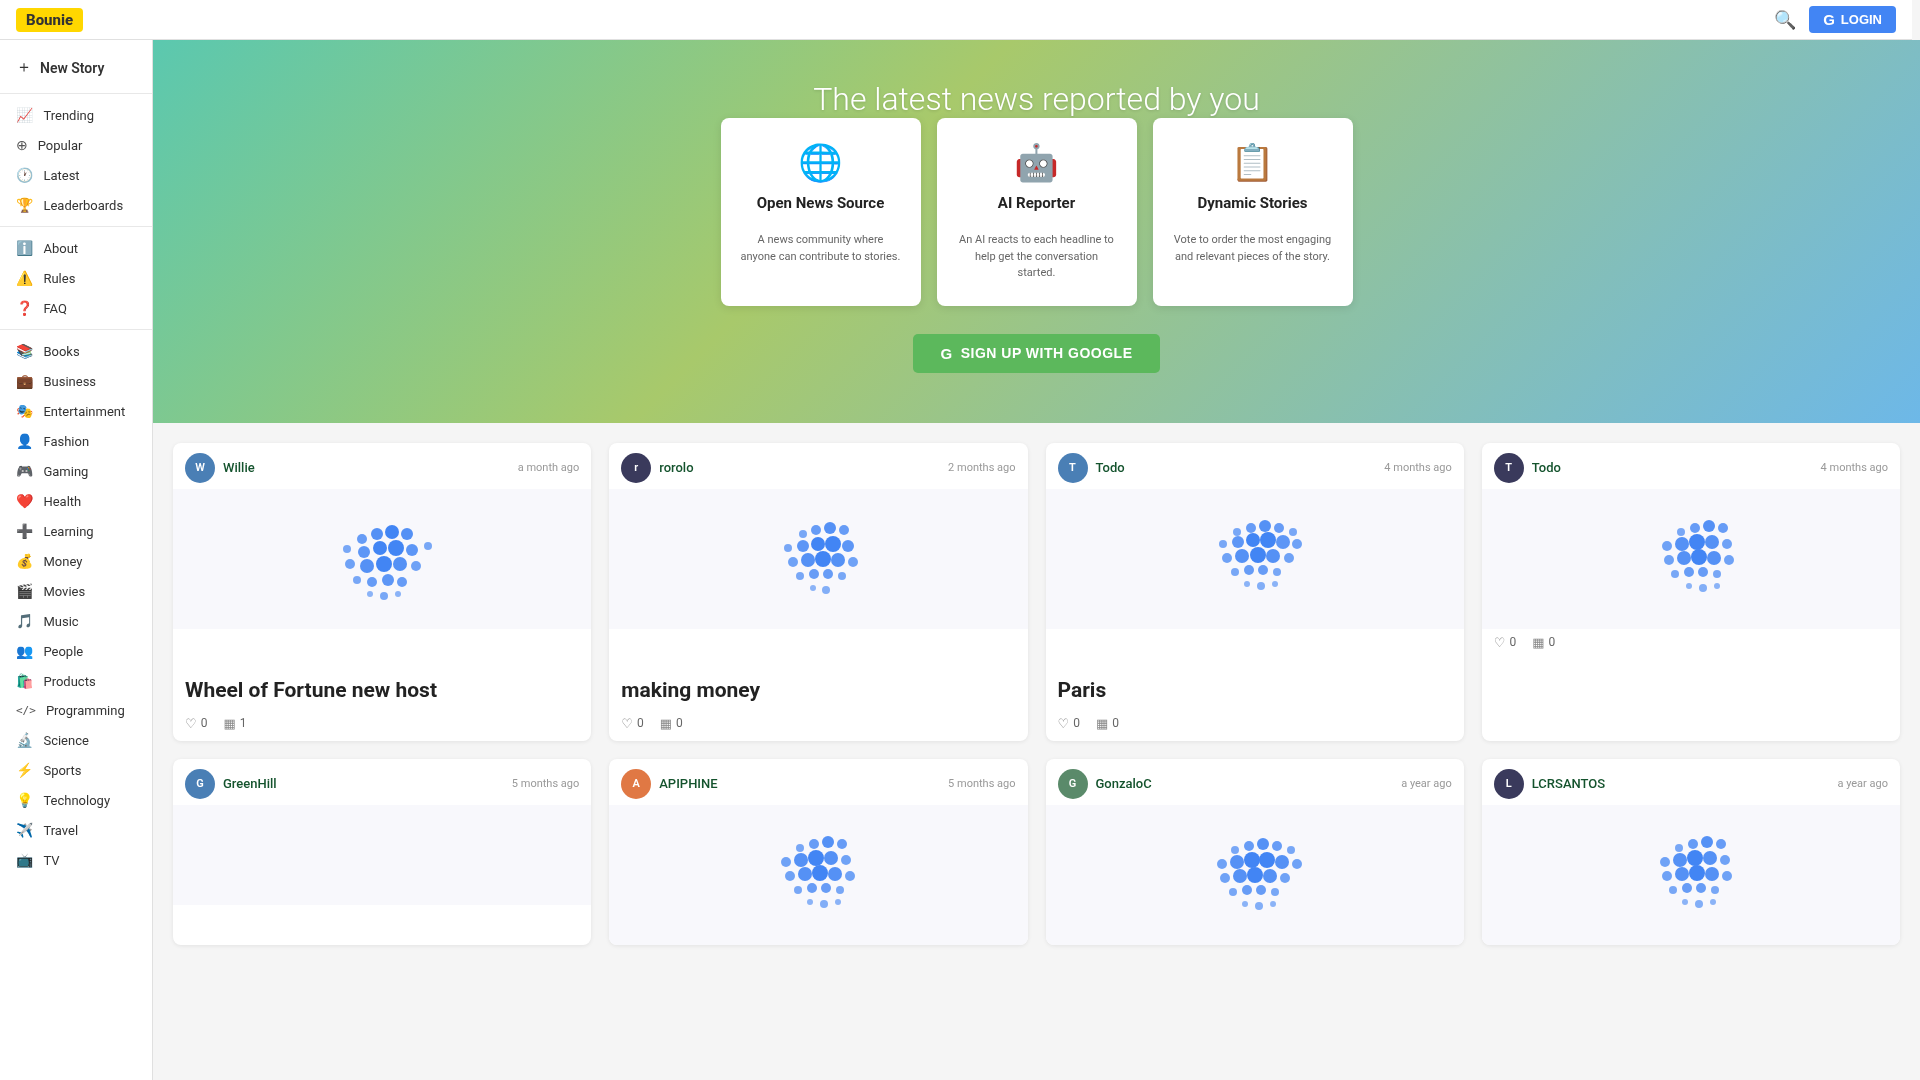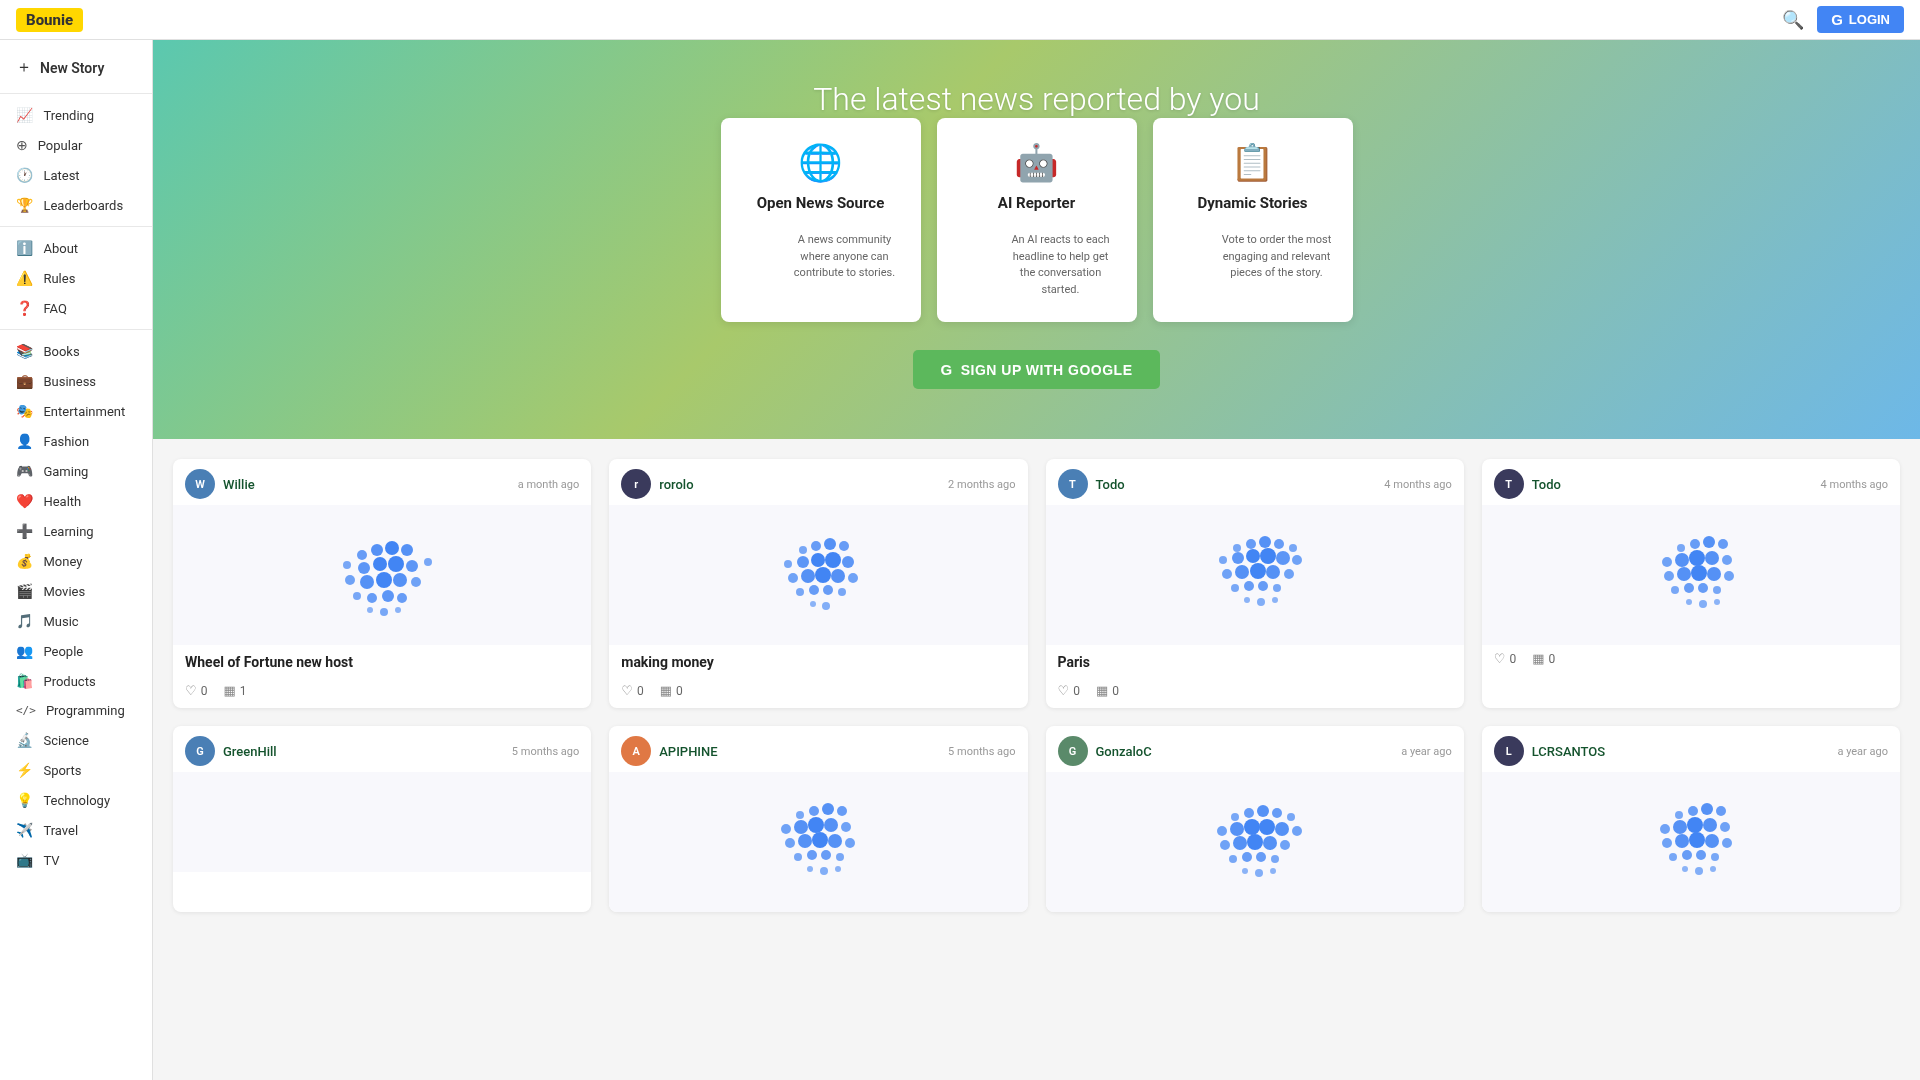--- a/index.html
+++ b/index.html
@@ -8,21 +8,21 @@
     
     .header {
       height: 40px;
       background: #fff;
       border-bottom: 1px solid #e0e0e0;
       display: flex;
       align-items: center;
       justify-content: space-between;
       padding: 0 16px;
       position: fixed;
-      top: 0; left: 0; right: 0;
+      top: 0; left: 0; right: 8px;
       z-index: 100;
     }
     .logo {
       background: #FFD700;
       color: #333;
       font-weight: 800;
       font-size: 15px;
       padding: 3px 10px;
       border-radius: 4px;
     }
@@ -112,21 +112,21 @@
     .feature-card {
       background: #fff;
       border-radius: 8px;
       padding: 24px 20px;
       width: 200px;
       text-align: center;
       box-shadow: 0 2px 8px rgba(0,0,0,0.1);
     }
     .feature-card-icon { font-size: 36px; margin-bottom: 10px; color: #4285F4; }
     .feature-card-title { font-size: 15px; font-weight: 700; margin-bottom: 20px; color: #222; }
-    .feature-card-desc { font-size: 11px; color: #666; line-height: 1.5; margin-left: 48px; }
+    .feature-card-desc { font-size: 11px; color: #666; line-height: 1.5; }
     .signup-btn {
       background: #5cb85c;
       color: #fff;
       border: none;
       border-radius: 5px;
       padding: 11px 28px;
       font-size: 14px;
       font-weight: 700;
       cursor: pointer;
       display: flex;
@@ -174,24 +174,25 @@
       width: 100%;
       height: 140px;
       background: #f8f8fc;
       display: flex;
       align-items: center;
       justify-content: center;
       overflow: hidden;
     }
     .story-title {
       padding: 8px 12px 6px;
-      font-size: 14px;
+      font-size: 21px;
       font-weight: 700;
       color: #222;
       line-height: 1.3;
+      margin-top: 40px;
     }
     .story-footer {
       padding: 6px 12px 10px;
       display: flex;
       gap: 16px;
     }
     .story-stat { display: flex; align-items: center; gap: 4px; font-size: 12px; color: #666; }
     .stat-icon { font-size: 13px; color: #888; }
 
     

